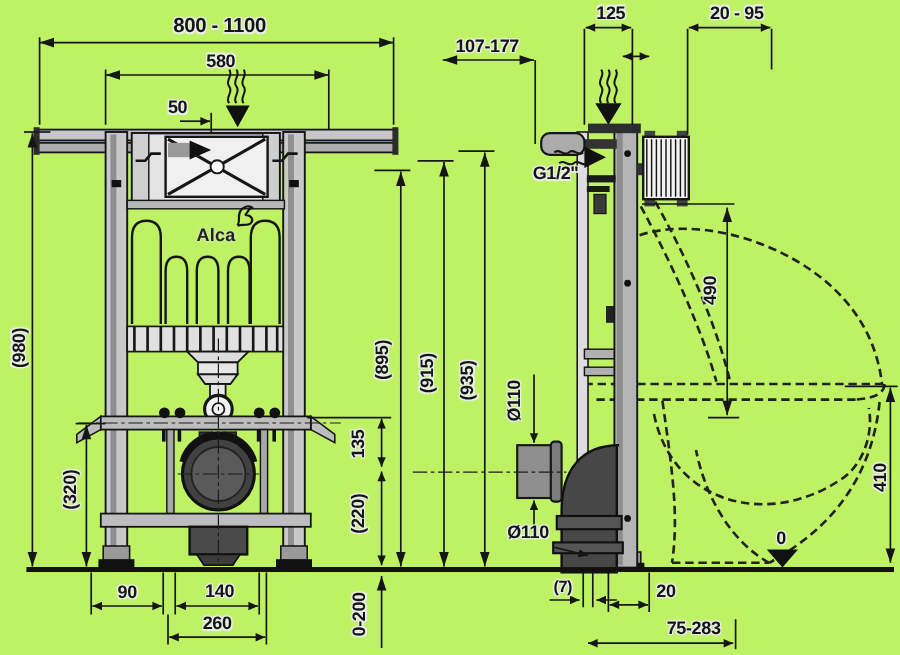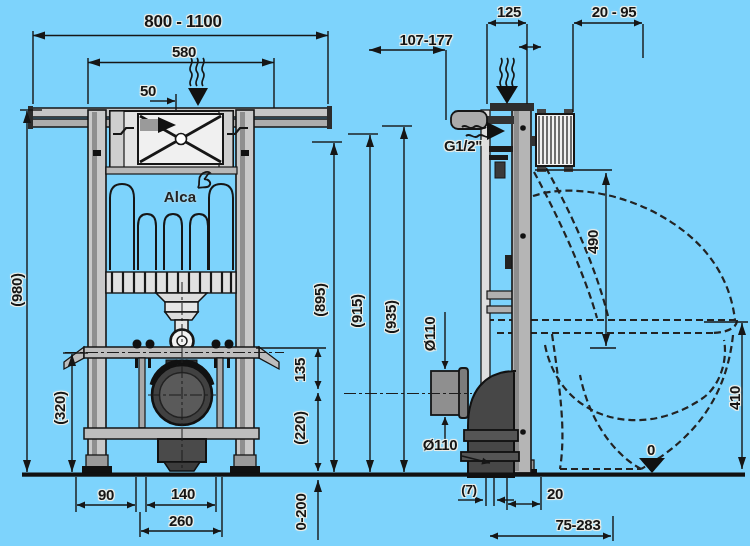--- a/index.html
+++ b/index.html
@@ -32,21 +32,21 @@
     letter-spacing:0.2px;
   }
   .dl{stroke:#161616;stroke-width:1.4;fill:none;}
   .cl{stroke:#1d1d1d;stroke-width:1;fill:none;stroke-dasharray:12 3 3 3;}
   .dash{stroke:#232323;stroke-width:2.2;fill:none;stroke-dasharray:7 4;}
   .oln{stroke:#161616;fill:none;}
 </style>
 </head>
 <body>
 
-<div class="stage" style="background: #7dd3fc;">
+<div class="stage" style="background: #bef264;">
 
 <svg width="750" height="546" viewBox="0 0 750 546">
   <defs>
     <marker id="a" markerUnits="userSpaceOnUse" markerWidth="14" markerHeight="10" viewBox="0 0 14 10" refX="13" refY="5" orient="auto-start-reverse">
       <path d="M1,1 L13,5 L1,9 Z" fill="#161616"></path>
     </marker>
     <marker id="b" markerUnits="userSpaceOnUse" markerWidth="10" markerHeight="8" viewBox="0 0 10 8" refX="9" refY="4" orient="auto-start-reverse">
       <path d="M1,0.5 L9,4 L1,7.5 Z" fill="#161616"></path>
     </marker>
   </defs>
@@ -258,21 +258,21 @@
 <span class="dim" style="left:183px;top:493px;">140</span>
 <span class="dim" style="left:181px;top:520px;">260</span>
 <span class="dim rot" style="left:299px;top:370px;">135</span>
 <span class="dim rot" style="left:299px;top:428px;">(220)</span>
 <span class="dim rot" style="left:319px;top:300px;">(895)</span>
 <span class="dim rot" style="left:356px;top:311px;">(915)</span>
 <span class="dim rot" style="left:390px;top:317px;">(935)</span>
 <span class="dim rot" style="left:300px;top:512px;">0-200</span>
 <span class="brand" style="left:180px;top:196px;">Alca</span>
 
-<span class="dim" style="left:406px;top:39px;margin-left:20px;">107-177</span>
+<span class="dim" style="left:406px;top:39px;">107-177</span>
 <span class="dim" style="left:509px;top:11px;">125</span>
 <span class="dim" style="left:609px;top:11px;padding-left:10px;">20 - 95</span>
 <span class="dim" style="left:463px;top:145px;">G1/2"</span>
 <span class="dim rot" style="left:592px;top:242px;">490</span>
 <span class="dim rot" style="left:429px;top:334px;">Ø110</span>
 <span class="dim" style="left:440px;top:444px;">Ø110</span>
 <span class="dim rot" style="left:734px;top:398px;">410</span>
 <span class="dim" style="left:651px;top:449px;">0</span>
 <span class="dim sm" style="left:469px;top:489px;">(7)</span>
 <span class="dim" style="left:555px;top:493px;">20</span>

